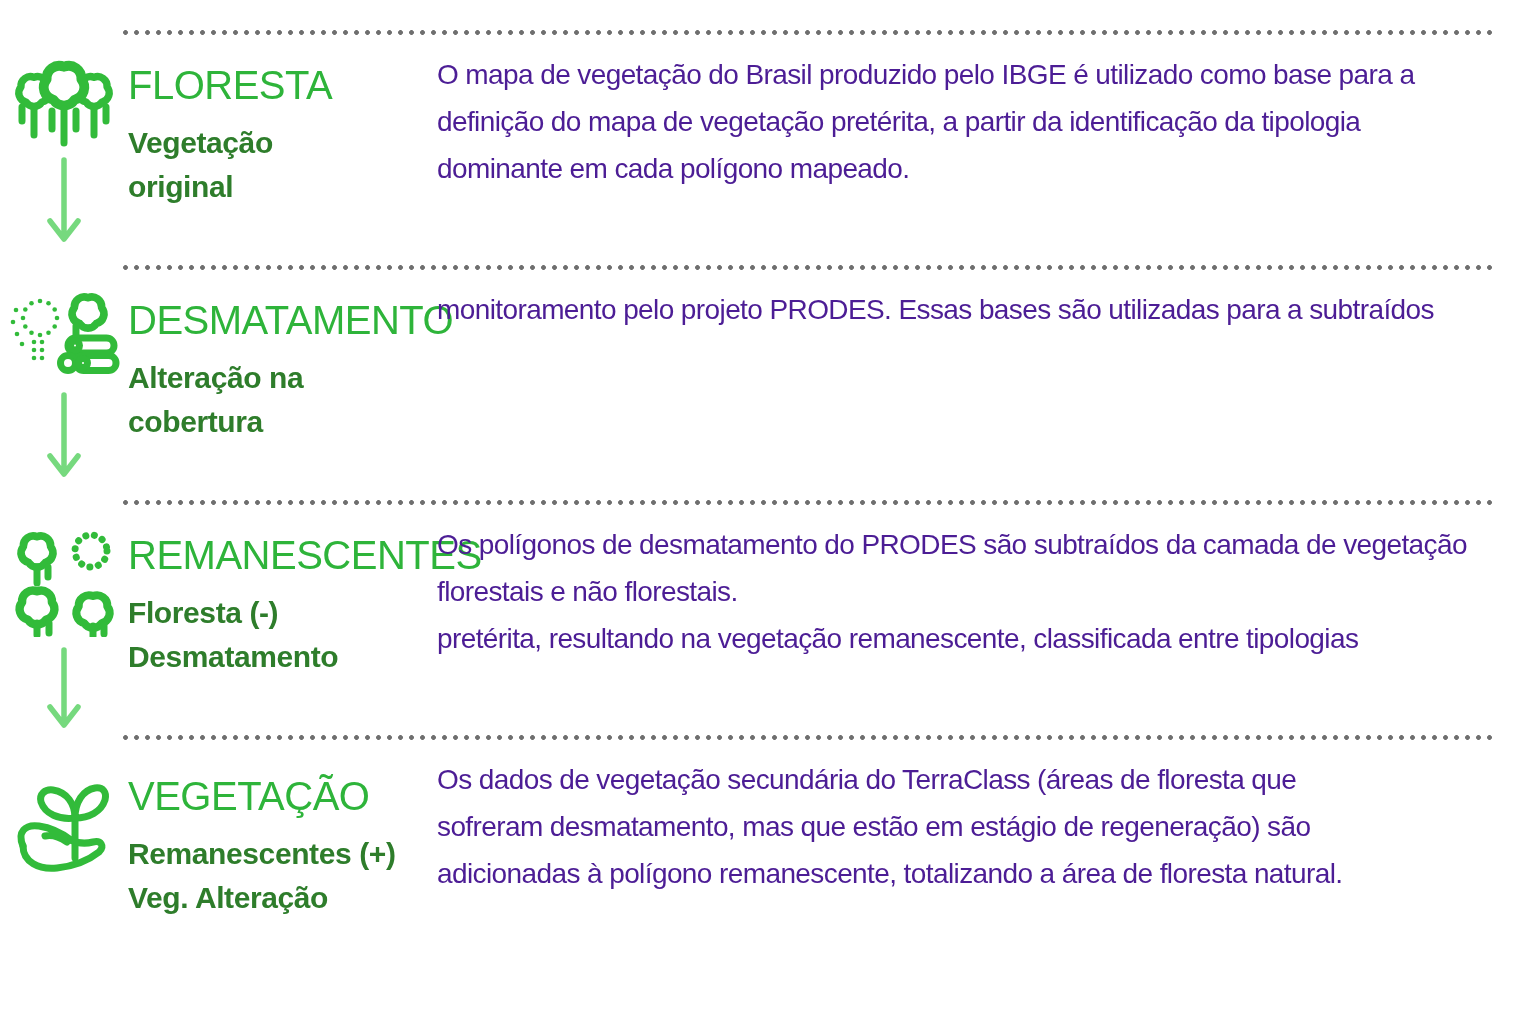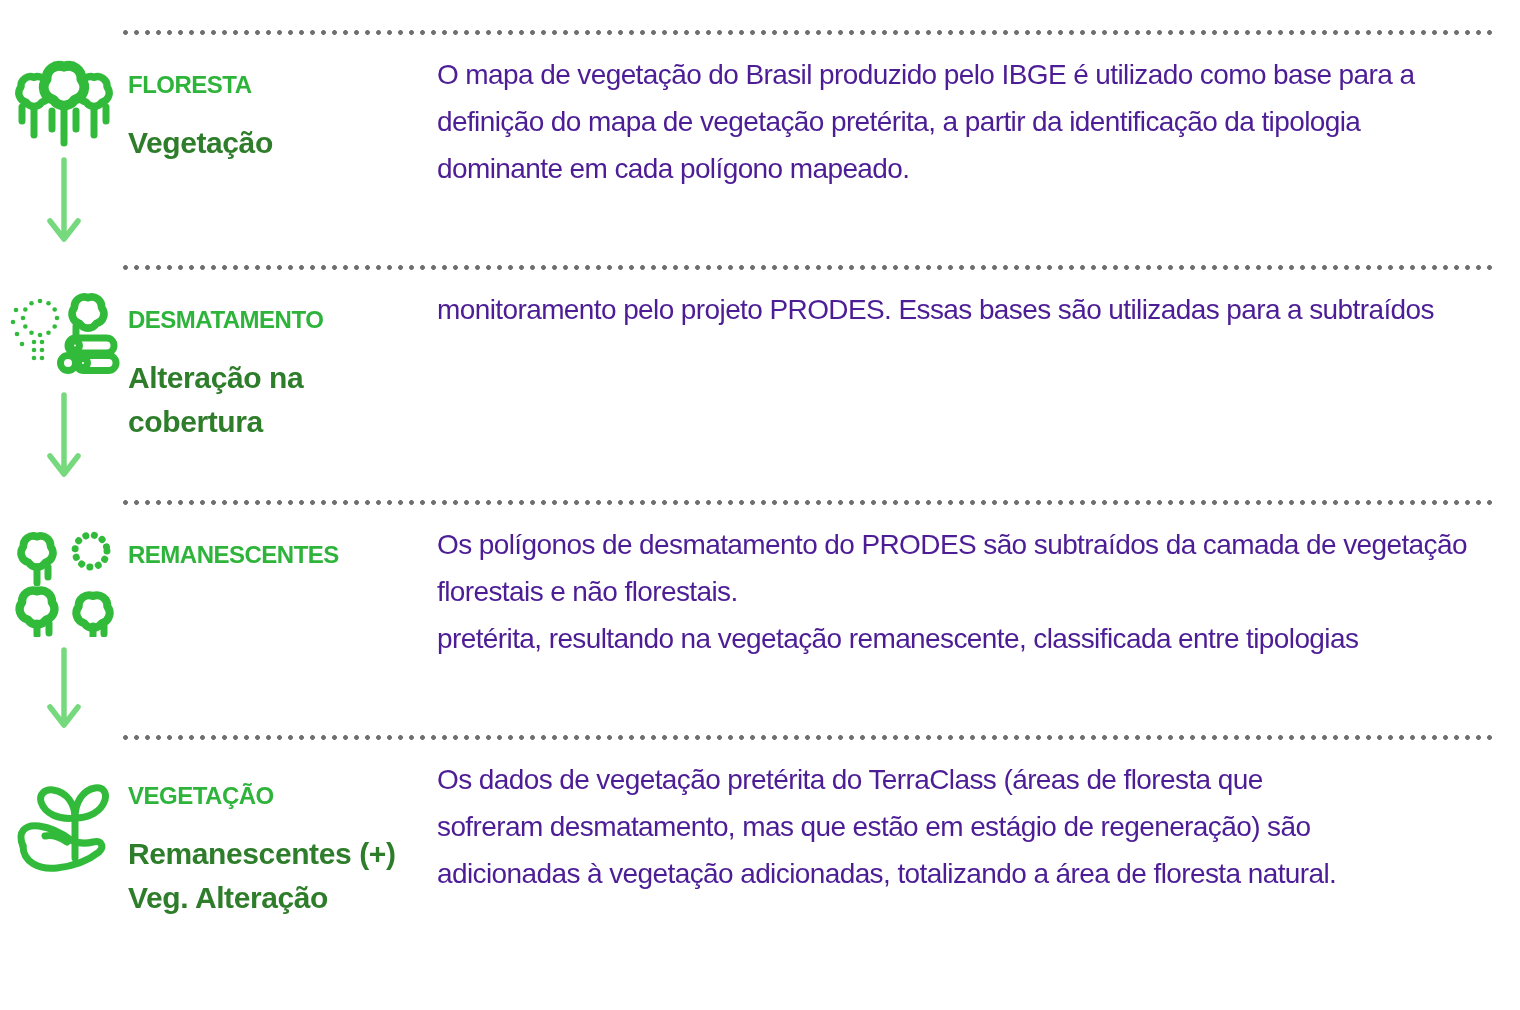--- a/index.html
+++ b/index.html
@@ -36,22 +36,22 @@
     padding-top: 20px;
   }
   .icon-col svg.main-icon { flex: 0 0 auto; }
   .down-arrow { margin-top: 10px; }
 
   .title-col { padding-top: 28px; padding-right: 8px; }
   .sec-4 .title-col { padding-top: 34px; }
 
   .title-line {
     color: #2eb43a;
-    font-size: 24px;
-    font-weight: bold;
+    font-size: 40px;
+    font-weight: normal;
     letter-spacing: -0.5px;
     line-height: 44px;
     white-space: nowrap;
   }
   .subtitle { margin-top: 14px; }
   .subtitle-line {
     color: #2e7d2b;
     font-size: 30px;
     font-weight: 700;
     letter-spacing: -0.4px;
@@ -97,20 +97,21 @@
           <path class="ic" d="M14,52 V66 M26,52 V80 M44,56 V74 M56,54 V88 M68,56 V74 M86,52 V80 M98,52 V66"></path>
         </svg>
         <svg class="down-arrow" width="40" height="92" viewBox="0 0 40 92">
           <path class="arrow-stroke" d="M20,3 V80 M6,64 L20,82 L34,64"></path>
         </svg>
       </div>
       <div class="title-col">
         <div class="title-line">FLORESTA</div>
         <div class="subtitle">
           <div class="subtitle-line">Vegetação</div>
+          <div class="subtitle-line">original</div>
         </div>
       </div>
       <div class="text-col">
         <div class="para-line">O mapa de vegetação do Brasil produzido pelo IBGE é utilizado como base para a</div>
         <div class="para-line">definição do mapa de vegetação pretérita, a partir da identificação da tipologia</div>
         <div class="para-line">dominante em cada polígono mapeado.</div>
       </div>
     </div>
   </div>
 
@@ -188,20 +189,24 @@
             <path class="ic-fill" d="M0,-13 A9,9 0 0 0 -12.4,-4 A9,9 0 0 0 -7.6,10.5 A9,9 0 0 0 7.6,10.5 A9,9 0 0 0 12.4,-4 A9,9 0 0 0 0,-13 Z"></path>
           </g>
           <path class="ic" d="M82,101 V111 M93,100 V109"></path>
         </svg>
         <svg class="down-arrow" width="40" height="88" viewBox="0 0 40 88">
           <path class="arrow-stroke" d="M20,3 V76 M6,60 L20,78 L34,60"></path>
         </svg>
       </div>
       <div class="title-col">
         <div class="title-line">REMANESCENTES</div>
+        <div class="subtitle">
+          <div class="subtitle-line">Floresta (-)</div>
+          <div class="subtitle-line">Desmatamento</div>
+        </div>
       </div>
       <div class="text-col">
         <div class="para-line">Os polígonos de desmatamento do PRODES são subtraídos da camada de vegetação</div>
         <div class="para-line">florestais e não florestais.</div>
         <div class="para-line">pretérita, resultando na vegetação remanescente, classificada entre tipologias</div>
       </div>
     </div>
   </div>
 
   <div class="section sec-4">
@@ -217,20 +222,20 @@
         </svg>
       </div>
       <div class="title-col">
         <div class="title-line">VEGETAÇÃO</div>
         <div class="subtitle">
           <div class="subtitle-line">Remanescentes (+)</div>
           <div class="subtitle-line">Veg. Alteração</div>
         </div>
       </div>
       <div class="text-col">
-        <div class="para-line">Os dados de vegetação pretérita do TerraClass (áreas de floresta que</div>
+        <div class="para-line">Os dados de vegetação secundária do TerraClass (áreas de floresta que</div>
         <div class="para-line">sofreram desmatamento, mas que estão em estágio de regeneração) são</div>
-        <div class="para-line">adicionadas à vegetação adicionadas, totalizando a área de floresta natural.</div>
+        <div class="para-line">adicionadas à polígono remanescente, totalizando a área de floresta natural.</div>
       </div>
     </div>
   </div>
 
 </div>
 
 </body></html>

